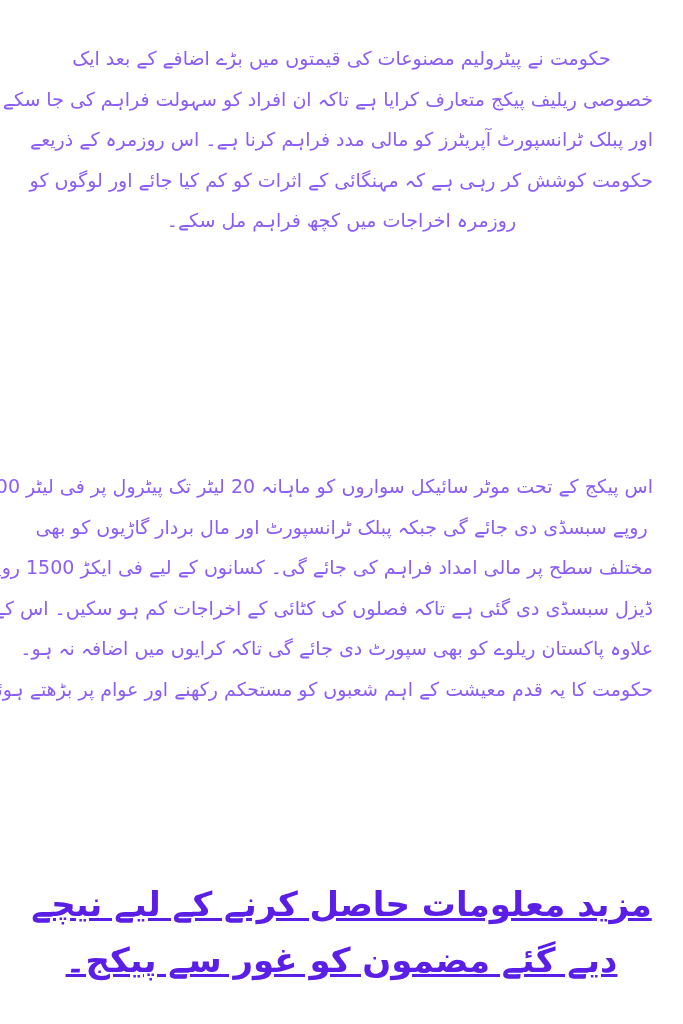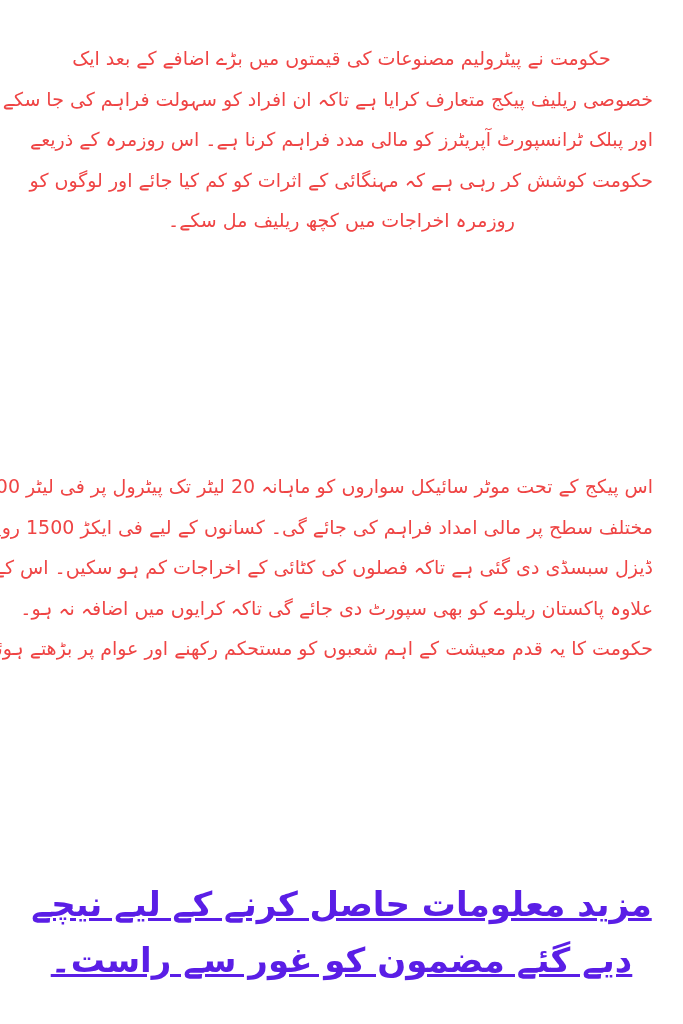--- a/index.html
+++ b/index.html
@@ -10,21 +10,21 @@
     position: relative;
   }
   .para {
     position: absolute;
     left: 30px; right: 30px;
     direction: rtl;
     text-align: center;
     font-family: "DejaVu Sans", sans-serif;
     font-size: 19px;
     line-height: 40.5px;
-    color: #ef4444;
+    color: #8b5cf6;
   }
   .para .line { display: block; white-space: nowrap; }
   #p1 { top: 38px; }
   #p2 { top: 466px; }
   .cta {
     position: absolute;
     left: 10px; right: 10px;
     top: 876px;
     direction: rtl;
     text-align: center;
@@ -37,28 +37,29 @@
 </style>
 </head>
 <body style="background: rgb(255, 255, 255);">
 
 <div>
   <div class="para" id="p1">
     <span class="line">حکومت نے پیٹرولیم مصنوعات کی قیمتوں میں بڑے اضافے کے بعد ایک</span>
     <span class="line">خصوصی ریلیف پیکج متعارف کرایا ہے تاکہ ان افراد کو سہولت فراہم کی جا سکے جو</span>
     <span class="line">اور پبلک ٹرانسپورٹ آپریٹرز کو مالی مدد فراہم کرنا ہے۔ اس روزمرہ کے ذریعے</span>
     <span class="line">حکومت کوشش کر رہی ہے کہ مہنگائی کے اثرات کو کم کیا جائے اور لوگوں کو</span>
-    <span class="line">روزمرہ اخراجات میں کچھ ریلیف مل سکے۔</span>
+    <span class="line">روزمرہ اخراجات میں کچھ فراہم مل سکے۔</span>
   </div>
 
   <div class="para" id="p2">
     <span class="line">اس پیکج کے تحت موٹر سائیکل سواروں کو ماہانہ 20 لیٹر تک پیٹرول پر فی لیٹر 100</span>
+    <span class="line">روپے سبسڈی دی جائے گی جبکہ پبلک ٹرانسپورٹ اور مال بردار گاڑیوں کو بھی</span>
     <span class="line">مختلف سطح پر مالی امداد فراہم کی جائے گی۔ کسانوں کے لیے فی ایکڑ 1500 روپے</span>
     <span class="line">ڈیزل سبسڈی دی گئی ہے تاکہ فصلوں کی کٹائی کے اخراجات کم ہو سکیں۔ اس کے</span>
     <span class="line">علاوہ پاکستان ریلوے کو بھی سپورٹ دی جائے گی تاکہ کرایوں میں اضافہ نہ ہو۔</span>
     <span class="line">حکومت کا یہ قدم معیشت کے اہم شعبوں کو مستحکم رکھنے اور عوام پر بڑھتے ہوئے</span>
   </div>
 </div>
 
 <div class="cta" id="cta" style="color: rgb(90, 30, 230); text-decoration: underline;">
   <span class="line">مزید معلومات حاصل کرنے کے لیے نیچے</span>
-  <span class="line">دیے گئے مضمون کو غور سے راست۔</span>
+  <span class="line">دیے گئے مضمون کو غور سے پیکج۔</span>
 </div>
 
 </body></html>

